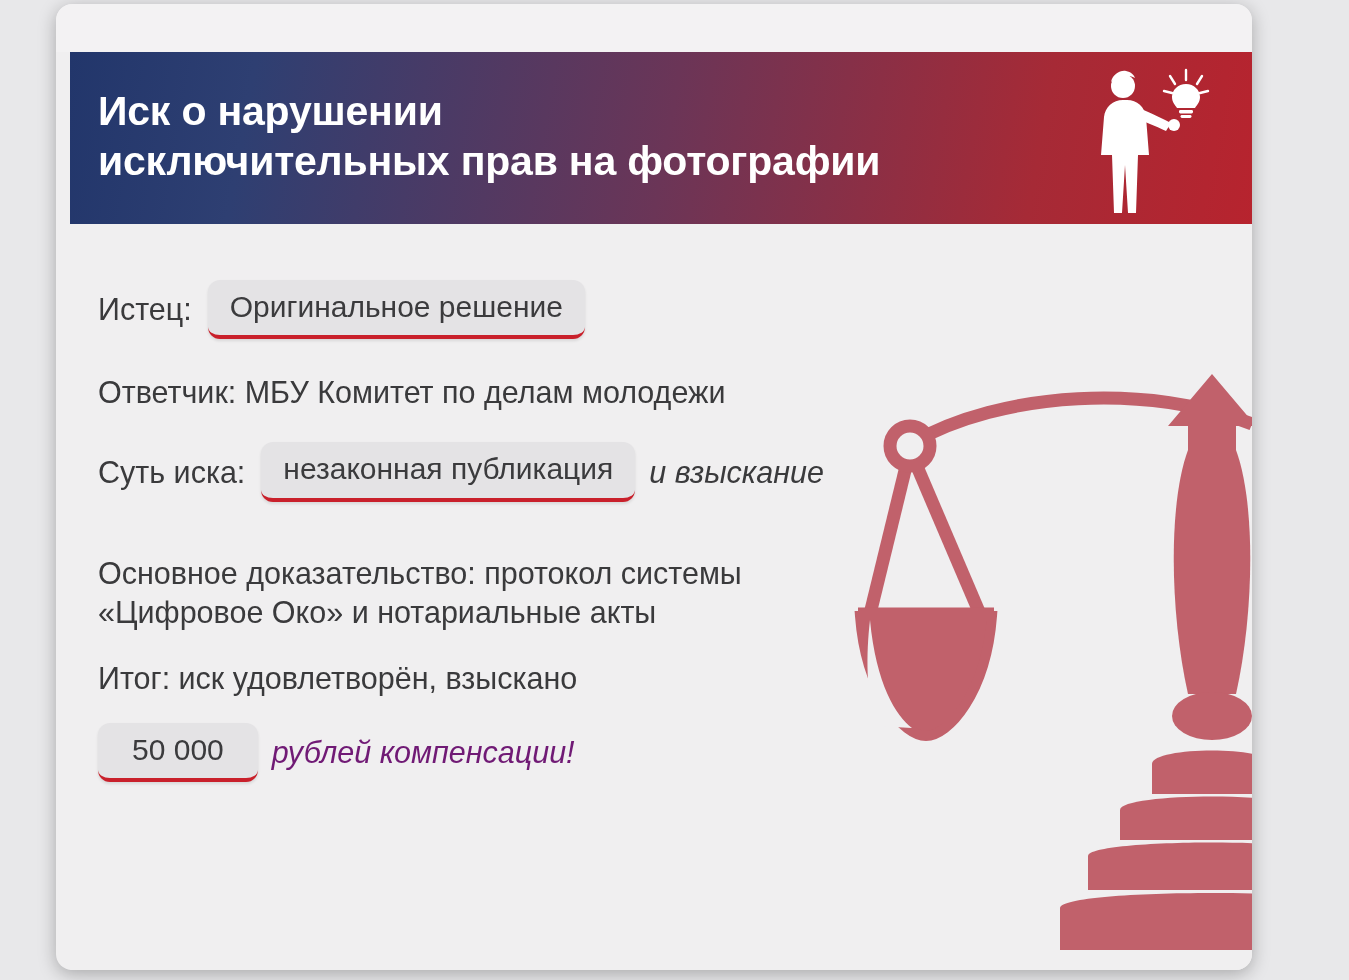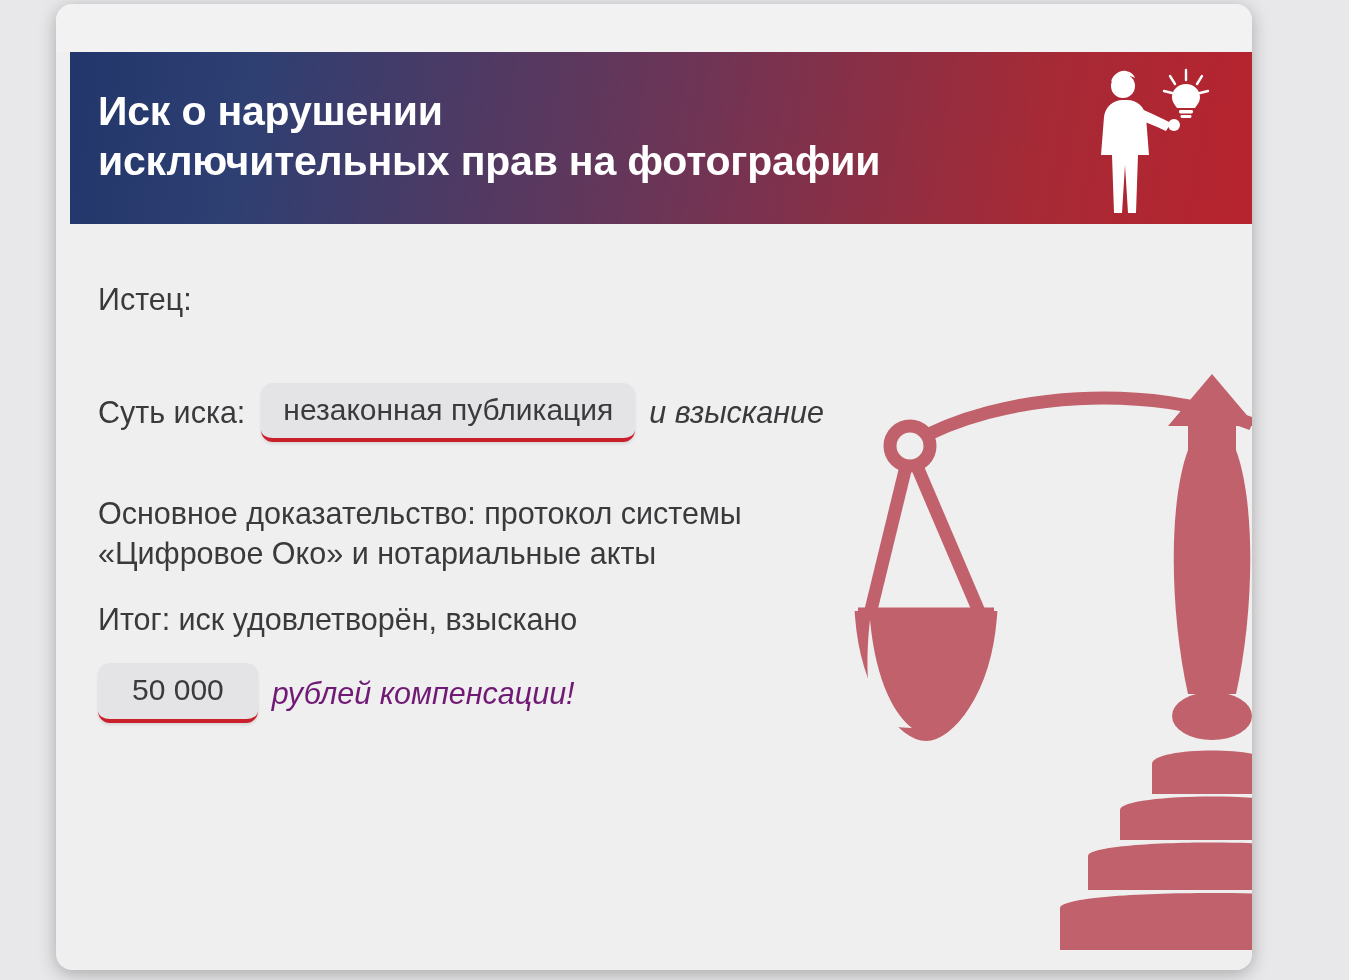--- a/index.html
+++ b/index.html
@@ -218,24 +218,28 @@
         </g>
 
         <circle cx="58" cy="82" r="20" fill="#f0eff0" stroke="#c1616b" stroke-width="13"></circle>
       </svg>
     </div>
 
     <div id="content">
 
       <div class="line" id="row-plaintiff">
         <span class="lbl sp-right">Истец:</span>
+        <span class="chip">Оригинальное решение</span>
       </div>
 
       <div class="gap-a"></div>
 
+      <div class="line">
+        <span>Ответчик: МБУ Комитет по делам молодежи</span>
+      </div>
 
       <div class="gap-b"></div>
 
       <div class="line">
         <span class="lbl sp-right">Суть иска:</span>
         <span class="chip">незаконная публикация</span>
         <span class="sp-left">и взыскание</span>
       </div>
 
       <div class="gap-c"></div>

